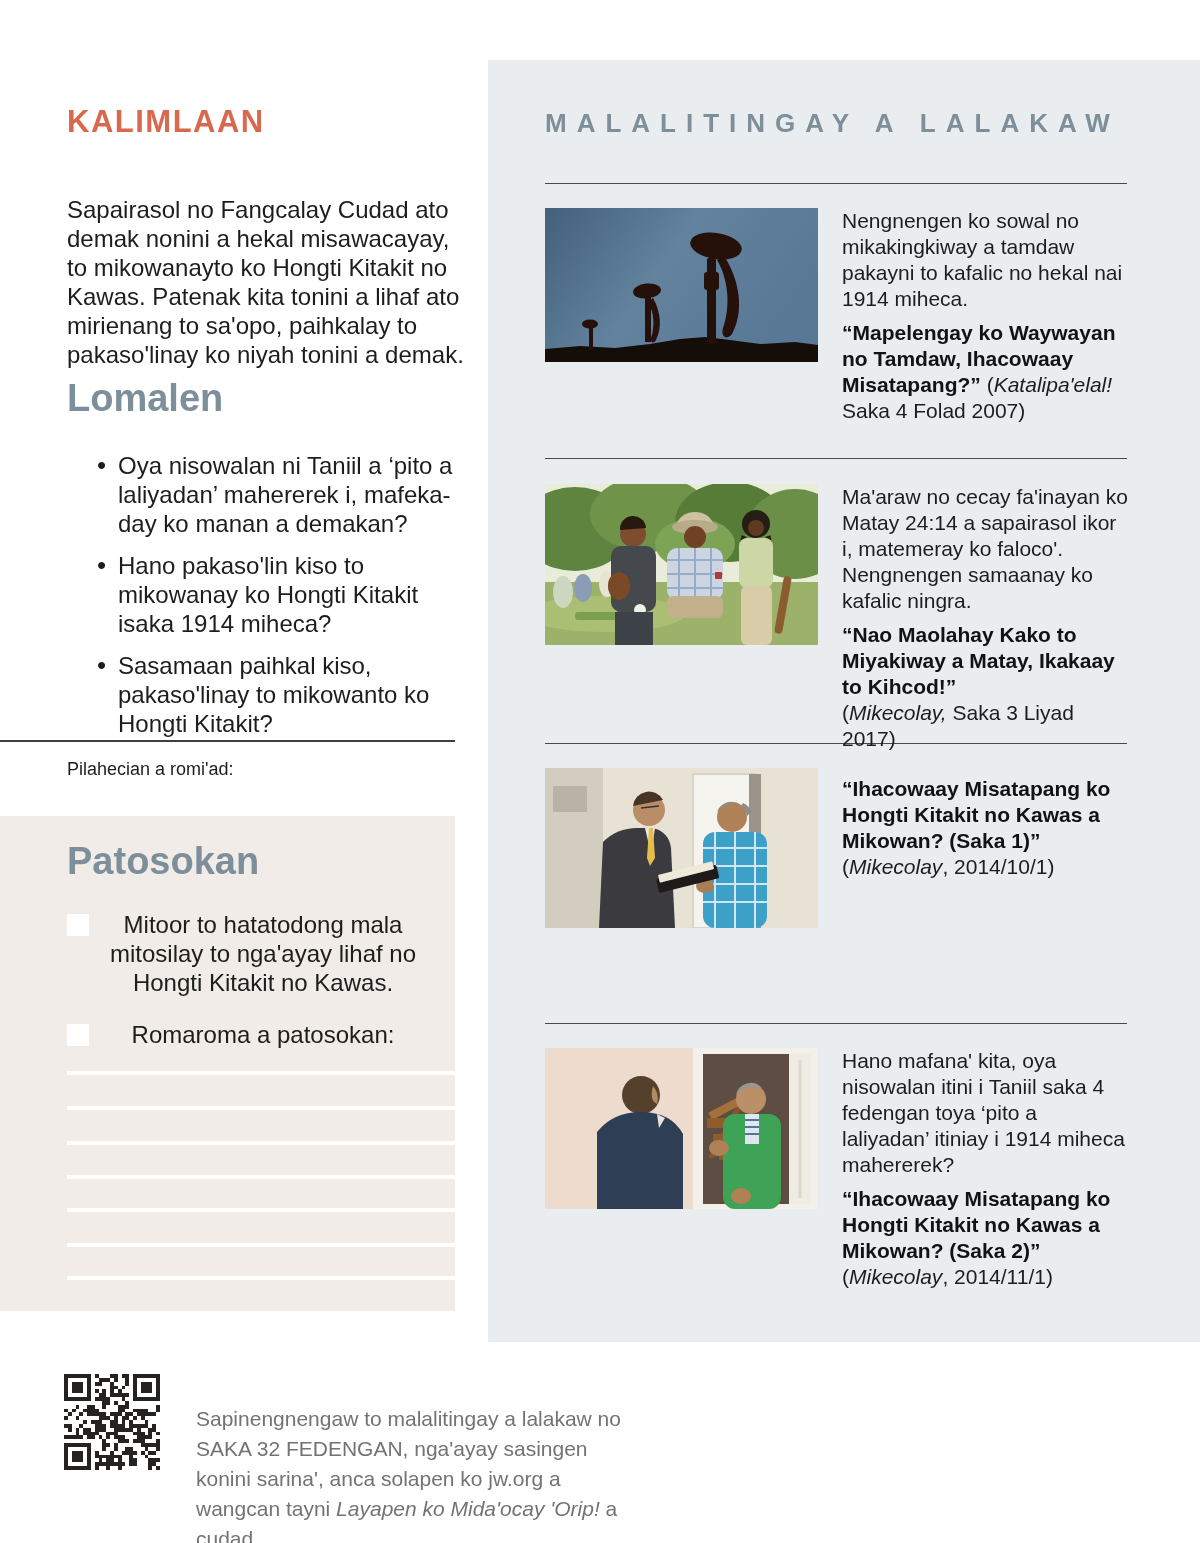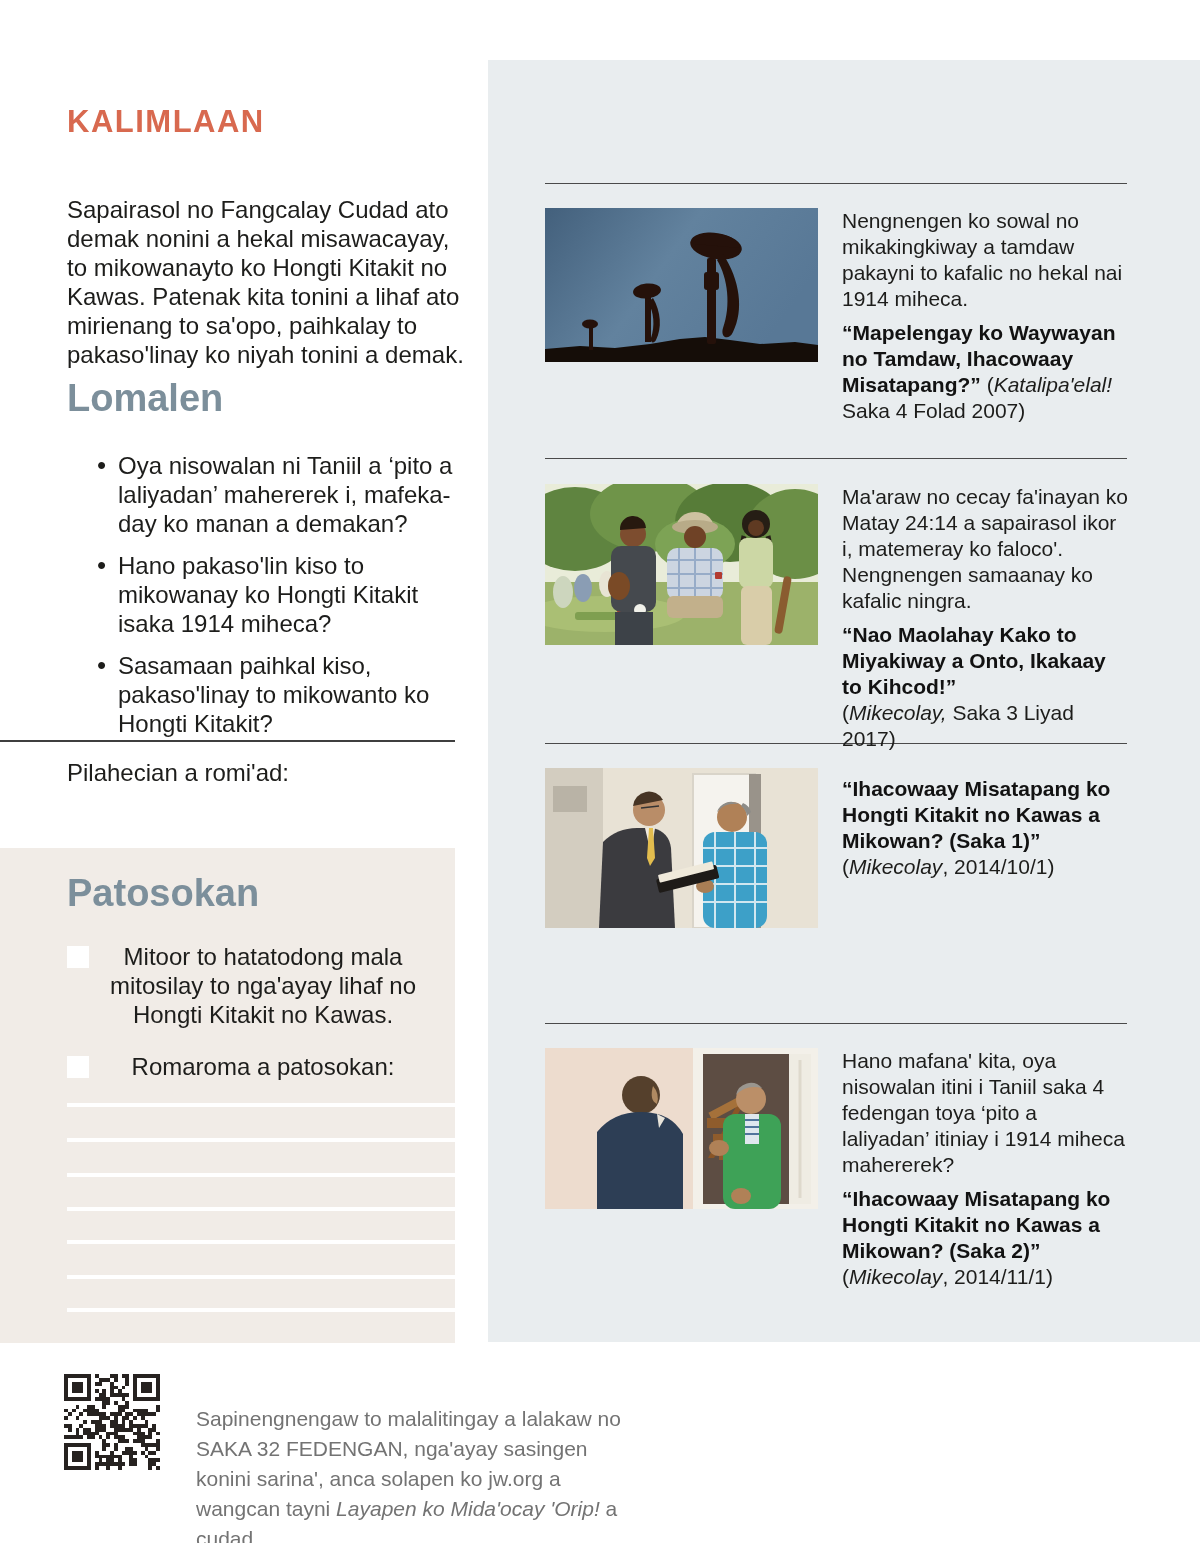--- a/index.html
+++ b/index.html
@@ -17,23 +17,23 @@
   
   .kalimlaan{position:absolute;left:67px;top:104px;font-size:31px;font-weight:bold;
              letter-spacing:1.5px;color:var(--orange);text-align:center;}
   .overview{position:absolute;left:67px;top:171px;width:398px;font-size:24px;line-height:29px;}
   .lomalen{position:absolute;left:67px;top:377px;font-size:38px;font-weight:bold;color:var(--bluegray);}
   .questions{position:absolute;left:97px;top:451px;width:368px;margin:0;padding:0;list-style:none;
              font-size:24px;line-height:29px;}
   .questions li{position:relative;padding-left:21px;margin-bottom:13px;}
   .questions li::before{content:"\2022";position:absolute;left:0;top:0;font-size:26px;}
   .left-hr{position:absolute;left:0;top:740px;width:455px;height:0;border-top:2px solid #3f3f3f;}
-  .date-label{position:absolute;left:67px;top:759px;font-size:24px;}
-
-  .goals-box{position:absolute;left:0;top:848px;width:455px;height:495px;background:var(--beige);}
+  .date-label{position:absolute;left:67px;top:759px;font-size:18px;}
+
+  .goals-box{position:absolute;left:0;top:816px;width:455px;height:495px;background:var(--beige);}
   .goals-title{position:absolute;left:67px;top:24px;font-size:38px;font-weight:bold;color:var(--bluegray);}
   .goal-row{position:absolute;left:67px;width:358px;text-align:center;}
   .goal-row.r1{top:94px;}
   .goal-row.r2{top:204px;}
   .goal-checkbox{position:absolute;left:0;top:4px;width:22px;height:22px;background:#ffffff;}
   .goal-text{margin:0 0 0 34px;font-size:24px;line-height:29px;}
   .writing-line{position:absolute;left:67px;right:0;height:4px;background:#ffffff;}
 
   .qr-wrap{position:absolute;left:64px;top:1374px;width:96px;height:96px;}
   .footer-text{position:absolute;left:196px;top:1383px;width:436px;font-size:21px;line-height:30px;
@@ -100,20 +100,21 @@
 
   <div class="qr-wrap">
     <svg viewBox="0 0 25 25" width="96" height="96" shape-rendering="crispEdges">
         <path d="M0 0h1v1h-1zM1 0h1v1h-1zM2 0h1v1h-1zM3 0h1v1h-1zM4 0h1v1h-1zM5 0h1v1h-1zM6 0h1v1h-1zM0 1h1v1h-1zM6 1h1v1h-1zM0 2h1v1h-1zM2 2h1v1h-1zM3 2h1v1h-1zM4 2h1v1h-1zM6 2h1v1h-1zM0 3h1v1h-1zM2 3h1v1h-1zM3 3h1v1h-1zM4 3h1v1h-1zM6 3h1v1h-1zM0 4h1v1h-1zM2 4h1v1h-1zM3 4h1v1h-1zM4 4h1v1h-1zM6 4h1v1h-1zM0 5h1v1h-1zM6 5h1v1h-1zM0 6h1v1h-1zM1 6h1v1h-1zM2 6h1v1h-1zM3 6h1v1h-1zM4 6h1v1h-1zM5 6h1v1h-1zM6 6h1v1h-1zM18 0h1v1h-1zM19 0h1v1h-1zM20 0h1v1h-1zM21 0h1v1h-1zM22 0h1v1h-1zM23 0h1v1h-1zM24 0h1v1h-1zM18 1h1v1h-1zM24 1h1v1h-1zM18 2h1v1h-1zM20 2h1v1h-1zM21 2h1v1h-1zM22 2h1v1h-1zM24 2h1v1h-1zM18 3h1v1h-1zM20 3h1v1h-1zM21 3h1v1h-1zM22 3h1v1h-1zM24 3h1v1h-1zM18 4h1v1h-1zM20 4h1v1h-1zM21 4h1v1h-1zM22 4h1v1h-1zM24 4h1v1h-1zM18 5h1v1h-1zM24 5h1v1h-1zM18 6h1v1h-1zM19 6h1v1h-1zM20 6h1v1h-1zM21 6h1v1h-1zM22 6h1v1h-1zM23 6h1v1h-1zM24 6h1v1h-1zM0 18h1v1h-1zM1 18h1v1h-1zM2 18h1v1h-1zM3 18h1v1h-1zM4 18h1v1h-1zM5 18h1v1h-1zM6 18h1v1h-1zM0 19h1v1h-1zM6 19h1v1h-1zM0 20h1v1h-1zM2 20h1v1h-1zM3 20h1v1h-1zM4 20h1v1h-1zM6 20h1v1h-1zM0 21h1v1h-1zM2 21h1v1h-1zM3 21h1v1h-1zM4 21h1v1h-1zM6 21h1v1h-1zM0 22h1v1h-1zM2 22h1v1h-1zM3 22h1v1h-1zM4 22h1v1h-1zM6 22h1v1h-1zM0 23h1v1h-1zM6 23h1v1h-1zM0 24h1v1h-1zM1 24h1v1h-1zM2 24h1v1h-1zM3 24h1v1h-1zM4 24h1v1h-1zM5 24h1v1h-1zM6 24h1v1h-1zM8 0h1v1h-1zM12 0h1v1h-1zM13 0h1v1h-1zM15 0h1v1h-1zM16 0h1v1h-1zM9 1h1v1h-1zM10 1h1v1h-1zM11 1h1v1h-1zM13 1h1v1h-1zM16 1h1v1h-1zM8 2h1v1h-1zM9 2h1v1h-1zM12 2h1v1h-1zM16 2h1v1h-1zM12 3h1v1h-1zM13 3h1v1h-1zM15 3h1v1h-1zM8 4h1v1h-1zM10 4h1v1h-1zM12 4h1v1h-1zM14 4h1v1h-1zM9 5h1v1h-1zM10 5h1v1h-1zM12 5h1v1h-1zM13 5h1v1h-1zM14 5h1v1h-1zM15 5h1v1h-1zM16 5h1v1h-1zM8 6h1v1h-1zM9 6h1v1h-1zM10 6h1v1h-1zM11 6h1v1h-1zM15 6h1v1h-1zM10 7h1v1h-1zM11 7h1v1h-1zM13 7h1v1h-1zM16 7h1v1h-1zM3 8h1v1h-1zM6 8h1v1h-1zM7 8h1v1h-1zM10 8h1v1h-1zM14 8h1v1h-1zM15 8h1v1h-1zM16 8h1v1h-1zM24 8h1v1h-1zM0 9h1v1h-1zM2 9h1v1h-1zM5 9h1v1h-1zM6 9h1v1h-1zM7 9h1v1h-1zM8 9h1v1h-1zM14 9h1v1h-1zM15 9h1v1h-1zM18 9h1v1h-1zM19 9h1v1h-1zM20 9h1v1h-1zM21 9h1v1h-1zM24 9h1v1h-1zM1 10h1v1h-1zM4 10h1v1h-1zM6 10h1v1h-1zM7 10h1v1h-1zM8 10h1v1h-1zM9 10h1v1h-1zM10 10h1v1h-1zM12 10h1v1h-1zM13 10h1v1h-1zM14 10h1v1h-1zM16 10h1v1h-1zM17 10h1v1h-1zM19 10h1v1h-1zM20 10h1v1h-1zM21 10h1v1h-1zM22 10h1v1h-1zM23 10h1v1h-1zM0 11h1v1h-1zM3 11h1v1h-1zM9 11h1v1h-1zM10 11h1v1h-1zM11 11h1v1h-1zM13 11h1v1h-1zM15 11h1v1h-1zM16 11h1v1h-1zM18 11h1v1h-1zM20 11h1v1h-1zM5 12h1v1h-1zM7 12h1v1h-1zM8 12h1v1h-1zM9 12h1v1h-1zM12 12h1v1h-1zM13 12h1v1h-1zM15 12h1v1h-1zM17 12h1v1h-1zM21 12h1v1h-1zM0 13h1v1h-1zM1 13h1v1h-1zM4 13h1v1h-1zM8 13h1v1h-1zM9 13h1v1h-1zM10 13h1v1h-1zM12 13h1v1h-1zM13 13h1v1h-1zM14 13h1v1h-1zM15 13h1v1h-1zM17 13h1v1h-1zM18 13h1v1h-1zM19 13h1v1h-1zM20 13h1v1h-1zM21 13h1v1h-1zM23 13h1v1h-1zM1 14h1v1h-1zM3 14h1v1h-1zM5 14h1v1h-1zM6 14h1v1h-1zM8 14h1v1h-1zM9 14h1v1h-1zM10 14h1v1h-1zM13 14h1v1h-1zM14 14h1v1h-1zM15 14h1v1h-1zM16 14h1v1h-1zM17 14h1v1h-1zM19 14h1v1h-1zM22 14h1v1h-1zM23 14h1v1h-1zM3 15h1v1h-1zM5 15h1v1h-1zM6 15h1v1h-1zM7 15h1v1h-1zM8 15h1v1h-1zM11 15h1v1h-1zM12 15h1v1h-1zM13 15h1v1h-1zM18 15h1v1h-1zM19 15h1v1h-1zM20 15h1v1h-1zM22 15h1v1h-1zM24 15h1v1h-1zM0 16h1v1h-1zM1 16h1v1h-1zM2 16h1v1h-1zM3 16h1v1h-1zM4 16h1v1h-1zM6 16h1v1h-1zM7 16h1v1h-1zM9 16h1v1h-1zM11 16h1v1h-1zM13 16h1v1h-1zM14 16h1v1h-1zM15 16h1v1h-1zM19 16h1v1h-1zM20 16h1v1h-1zM21 16h1v1h-1zM22 16h1v1h-1zM10 17h1v1h-1zM14 17h1v1h-1zM15 17h1v1h-1zM16 17h1v1h-1zM18 17h1v1h-1zM19 17h1v1h-1zM20 17h1v1h-1zM24 17h1v1h-1zM10 18h1v1h-1zM11 18h1v1h-1zM13 18h1v1h-1zM20 18h1v1h-1zM21 18h1v1h-1zM22 18h1v1h-1zM23 18h1v1h-1zM24 18h1v1h-1zM10 19h1v1h-1zM13 19h1v1h-1zM16 19h1v1h-1zM17 19h1v1h-1zM21 19h1v1h-1zM24 19h1v1h-1zM8 20h1v1h-1zM12 20h1v1h-1zM15 20h1v1h-1zM16 20h1v1h-1zM17 20h1v1h-1zM18 20h1v1h-1zM20 20h1v1h-1zM22 20h1v1h-1zM23 20h1v1h-1zM8 21h1v1h-1zM9 21h1v1h-1zM10 21h1v1h-1zM11 21h1v1h-1zM12 21h1v1h-1zM13 21h1v1h-1zM14 21h1v1h-1zM17 21h1v1h-1zM21 21h1v1h-1zM9 22h1v1h-1zM11 22h1v1h-1zM12 22h1v1h-1zM14 22h1v1h-1zM17 22h1v1h-1zM18 22h1v1h-1zM22 22h1v1h-1zM23 22h1v1h-1zM24 22h1v1h-1zM8 23h1v1h-1zM9 23h1v1h-1zM10 23h1v1h-1zM11 23h1v1h-1zM12 23h1v1h-1zM13 23h1v1h-1zM14 23h1v1h-1zM15 23h1v1h-1zM17 23h1v1h-1zM18 23h1v1h-1zM22 23h1v1h-1zM23 23h1v1h-1zM8 24h1v1h-1zM11 24h1v1h-1zM14 24h1v1h-1zM22 24h1v1h-1zM24 24h1v1h-1z" fill="#262220"></path>
       </svg>
   </div>
 
   <p class="footer-text"><span>Sapinengnengaw to malalitingay a lalakaw no SAKA 32 FEDENGAN, nga'ayay sasingen konini sarina', anca solapen ko jw.org a wangcan tayni </span><em>Layapen ko Mida'ocay 'Orip!</em><span> a cudad</span></p>
 
   <div class="right-panel">
+    <div class="right-title">MALALITINGAY A LALAKAW</div>
 
     <div class="right-hr hr1"></div>
     <div class="right-hr hr2"></div>
     <div class="right-hr hr3"></div>
     <div class="right-hr hr4"></div>
 
     <div class="entry e1">
       <div class="entry-photo">
         <svg viewBox="0 0 273 154" width="273" height="154">
           <defs>
@@ -191,21 +192,21 @@
             <path d="M223,52 q4,14 -2,22" stroke="#261e15" stroke-width="5" fill="none"></path>
             <circle cx="211" cy="44" r="8" fill="#5f3a22"></circle>
             <rect x="194" y="54" width="34" height="50" rx="8" fill="#ccd7a5"></rect>
             <rect x="196" y="102" width="31" height="59" rx="6" fill="#d9cda9"></rect>
             <rect x="234" y="92" width="8" height="58" rx="4" fill="#8a5c30" transform="rotate(10 238 121)"></rect>
           </g>
         </svg>
       </div>
       <div class="entry-text">
         <p class="entry-body">Ma'araw no cecay fa'inayan ko Matay 24:14 a sapairasol ikor i, matemeray ko faloco'. Nengnengen samaanay ko kafalic ningra.</p>
-        <p class="entry-ref"><span class="t">“Nao Maolahay Kako to Miyakiway a Onto, Ikakaay to Kihcod!”</span><br><span>(</span><em>Mikecolay,</em><span> Saka 3 Liyad 2017)</span></p>
+        <p class="entry-ref"><span class="t">“Nao Maolahay Kako to Miyakiway a Matay, Ikakaay to Kihcod!”</span><br><span>(</span><em>Mikecolay,</em><span> Saka 3 Liyad 2017)</span></p>
       </div>
     </div>
 
     <div class="entry e3">
       <div class="entry-photo">
         <svg viewBox="0 0 273 160" width="273" height="160">
           <rect width="273" height="160" fill="#e8e2d5"></rect>
           <rect width="58" height="160" fill="#d3cdc0"></rect>
           <rect x="8" y="18" width="34" height="26" fill="#b9b3a6"></rect>
           <rect x="148" y="6" width="62" height="154" fill="#f5f3ee" stroke="#d9d4c9" stroke-width="2"></rect>

